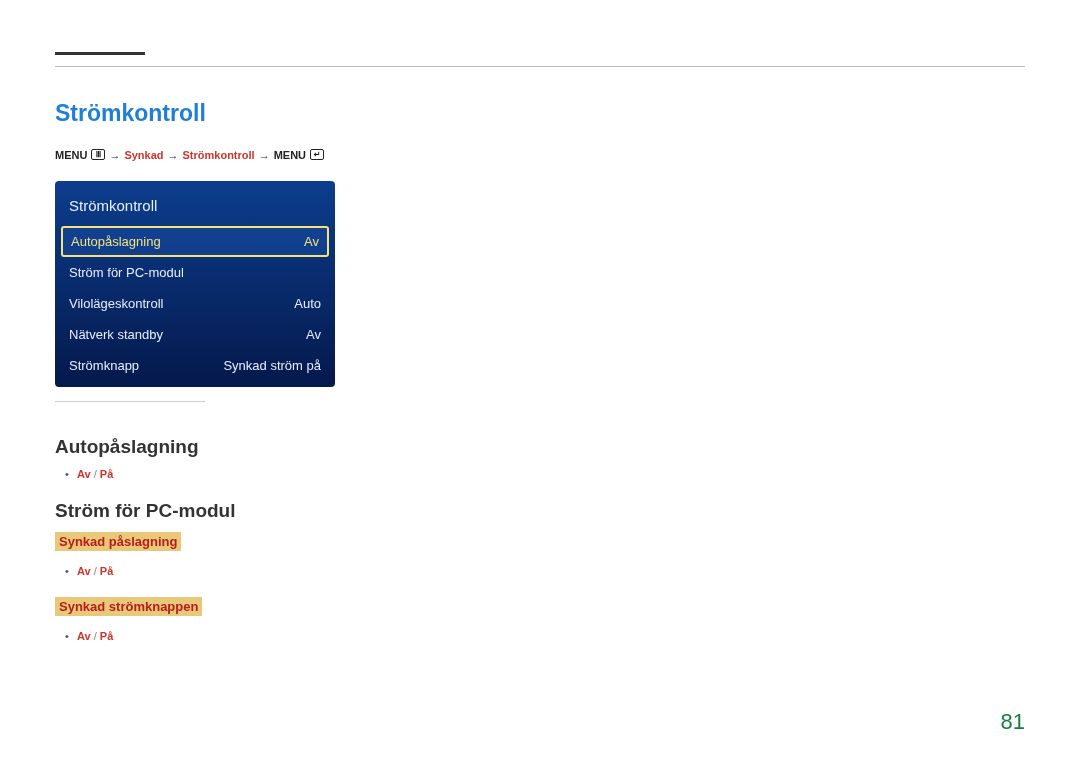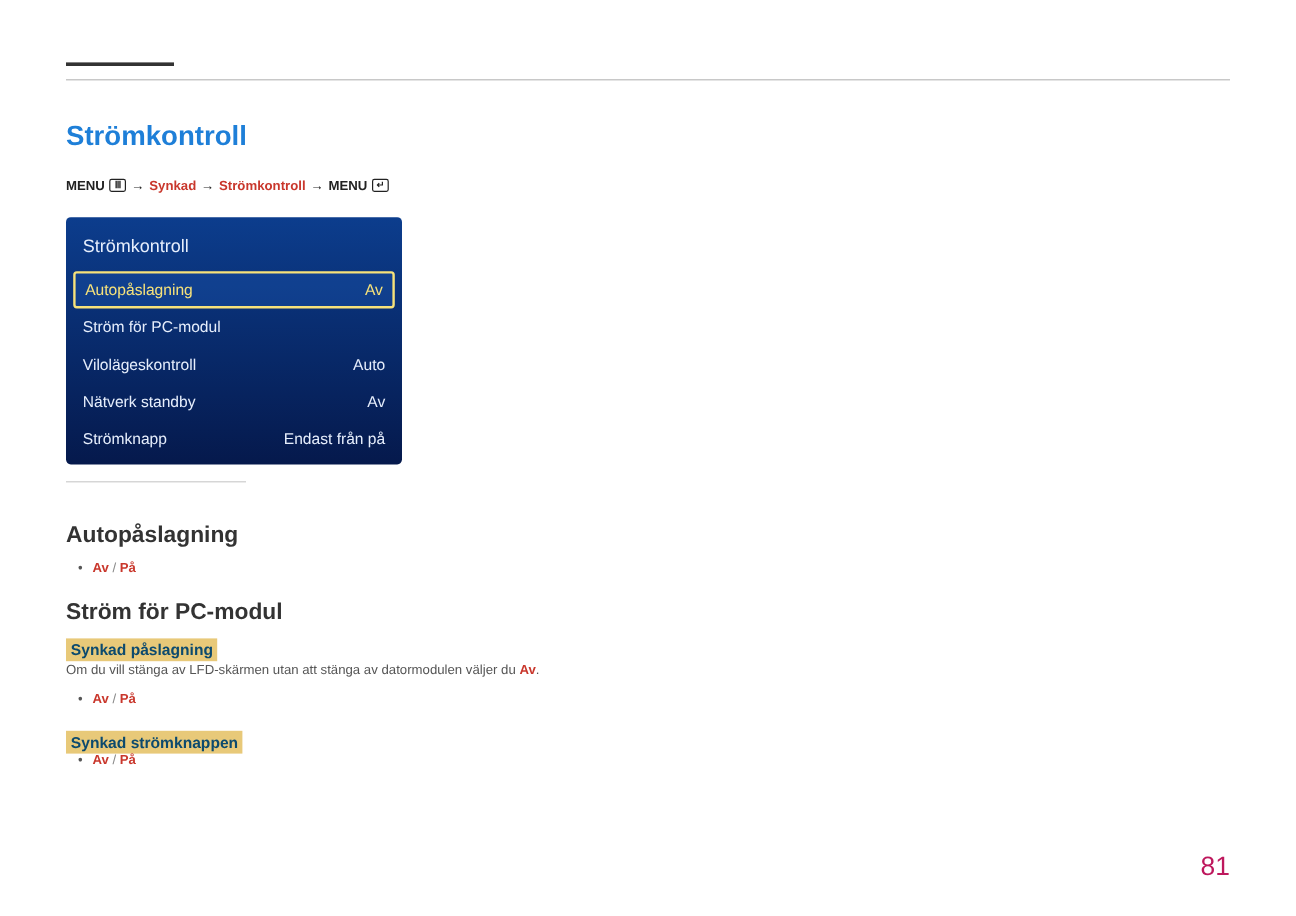--- a/index.html
+++ b/index.html
@@ -132,33 +132,33 @@
       content: "•";
       position: absolute;
       left: 10px;
       color: #555;
     }
     .opt-red { color: #c9372c; font-weight: bold; }
     .opt-sep { color: #888; }
     .h3-goldbg {
       display: inline-block;
       background: #e8c979;
-      color: #0c4a6e;
+      color: #b91c1c;
       font-weight: bold;
       font-size: 13px;
       padding: 2px 4px;
-      margin-bottom: 0;
+      margin-bottom: 14px;
     }
     .section { margin-bottom: 14px; }
     .page-number {
       position: absolute;
       bottom: 28px;
       right: 55px;
       font-size: 22px;
-      color: #be185d;
+      color: #15803d;
     }
     .inline-red { color: #c9372c; font-weight: bold; }
   </style>
 </head>
 <body>
 
 <div class="top-bar"></div>
 <div class="top-line"></div>
 
 <div class="content">
@@ -190,44 +190,41 @@
       <div class="menu-row">
         <span class="label">Vilolägeskontroll</span>
         <span class="value">Auto</span>
       </div>
       <div class="menu-row">
         <span class="label">Nätverk standby</span>
         <span class="value">Av</span>
       </div>
       <div class="menu-row">
         <span class="label">Strömknapp</span>
-        <span class="value">Endast från på</span>
+        <span class="value">Synkad ström på</span>
       </div>
     </div>
 
     <div class="hr-small"></div>
   </div>
 
   <div class="right-col">
 
     <div class="section">
       <h2 class="h2-black">Autopåslagning</h2>
       <div class="bullet">
         <span class="opt-red">Av</span><span class="opt-sep"> / </span><span class="opt-red">På</span>
       </div>
     </div>
 
     <div class="section">
       <h2 class="h2-black">Ström för PC-modul</h2>
 
       <div class="section">
         <span class="h3-goldbg">Synkad påslagning</span>
-        <p class="body-text">
-          <span>Om du vill stänga av LFD-skärmen utan att stänga av datormodulen väljer du </span><span class="inline-red">Av</span><span>.</span>
-        </p>
         <div class="bullet">
           <span class="opt-red">Av</span><span class="opt-sep"> / </span><span class="opt-red">På</span>
         </div>
       </div>
 
       <div class="section">
         <span class="h3-goldbg">Synkad strömknappen</span>
         <div class="bullet">
           <span class="opt-red">Av</span><span class="opt-sep"> / </span><span class="opt-red">På</span>
         </div>

